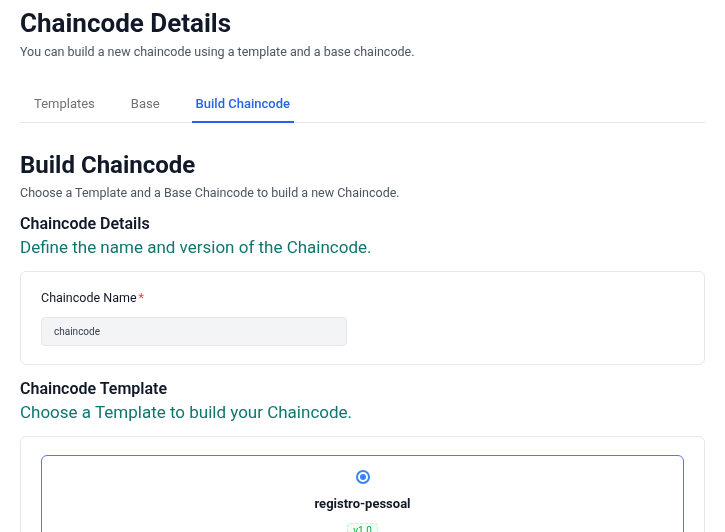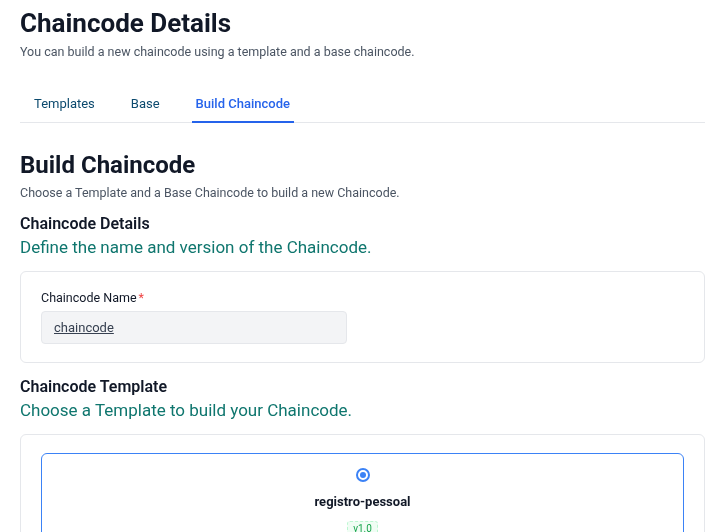--- a/index.html
+++ b/index.html
@@ -23,21 +23,21 @@
   }
   .tabs {
     display: flex;
     gap: 28px;
     border-bottom: 1px solid #e5e7eb;
     margin-top: 26px;
     padding-left: 10px;
   }
   .tab {
     font-size: 13px;
-    color: #0c4a6e;
+    color: #737373;
     padding: 10px 4px;
     cursor: pointer;
     border-bottom: 2px solid transparent;
     position: relative;
     top: 1px;
     background: none;
     border-top: none;
     border-left: none;
     border-right: none;
     font-family: inherit;
@@ -80,33 +80,32 @@
     gap: 32px;
   }
   .form-col {
     flex: 1;
     display: flex;
     flex-direction: column;
   }
   .input-label {
     font-size: 12.5px;
     color: #111827;
-    margin-bottom: 6px;
+    margin-bottom: 12px;
   }
   .req { color: #ef4444; margin-left: 2px; }
   .text-input {
     width: 100%;
     padding: 8px 12px;
-    font-size: 13px;
+    font-size: 10px;
     border: 1px solid #e5e7eb;
     background: #f3f4f6;
     border-radius: 4px;
     color: #374151;
     font-family: inherit;
-    text-decoration: underline;
   }
   .template-item {
     display: flex;
     align-items: center;
     gap: 12px;
     border: 1px solid #3b82f6;
     border-radius: 6px;
     padding: 14px 16px;
     cursor: pointer;
     flex-direction: column;

